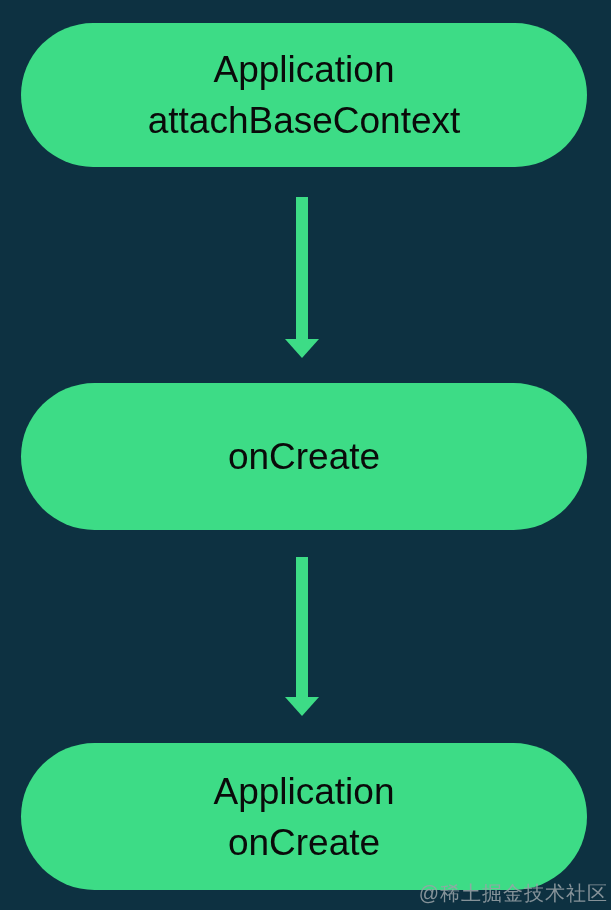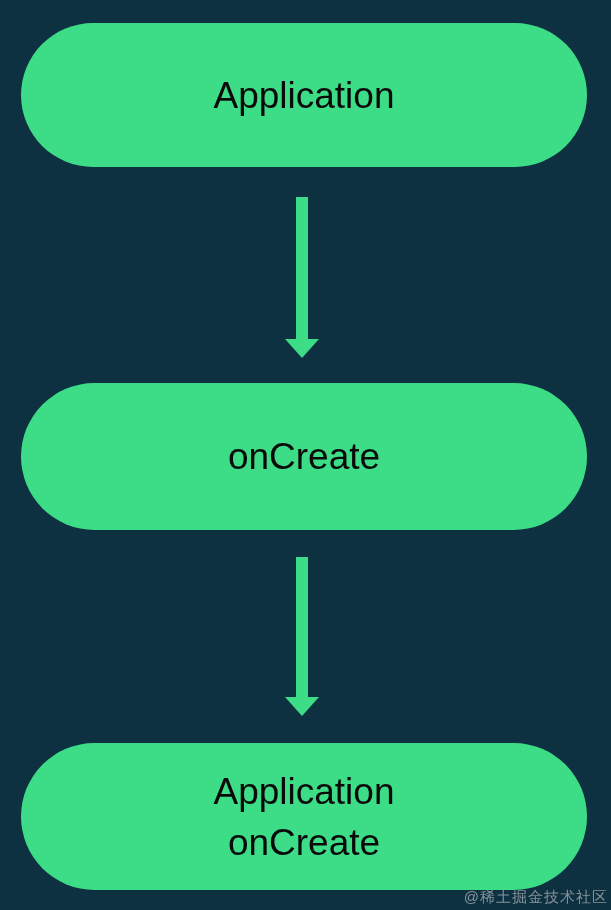--- a/index.html
+++ b/index.html
@@ -56,33 +56,34 @@
   .arrow1 { top: 197px; height: 161px; }
   .arrow1 .shaft { height: 142px; }
   .arrow1 .head  { top: 142px; }
   .arrow2 { top: 557px; height: 159px; }
   .arrow2 .shaft { height: 140px; }
   .arrow2 .head  { top: 140px; }
   .watermark {
     position: absolute;
     right: 3px;
     bottom: 3px;
-    font-size: 15px;
+    font-size: 20px;
     letter-spacing: 1px;
     color: var(--watermark, #9aa3a8);
     opacity: 0.85;
   }
 </style>
 </head>
 <body>
 
 <div class="canvas">
 
   <div class="node node1">
     <span>Application</span>
+    <span>attachBaseContext</span>
   </div>
 
   <div class="arrow arrow1">
     <div class="shaft"></div>
     <div class="head"></div>
   </div>
 
   <div class="node node2">
     <span>onCreate</span>
   </div>

